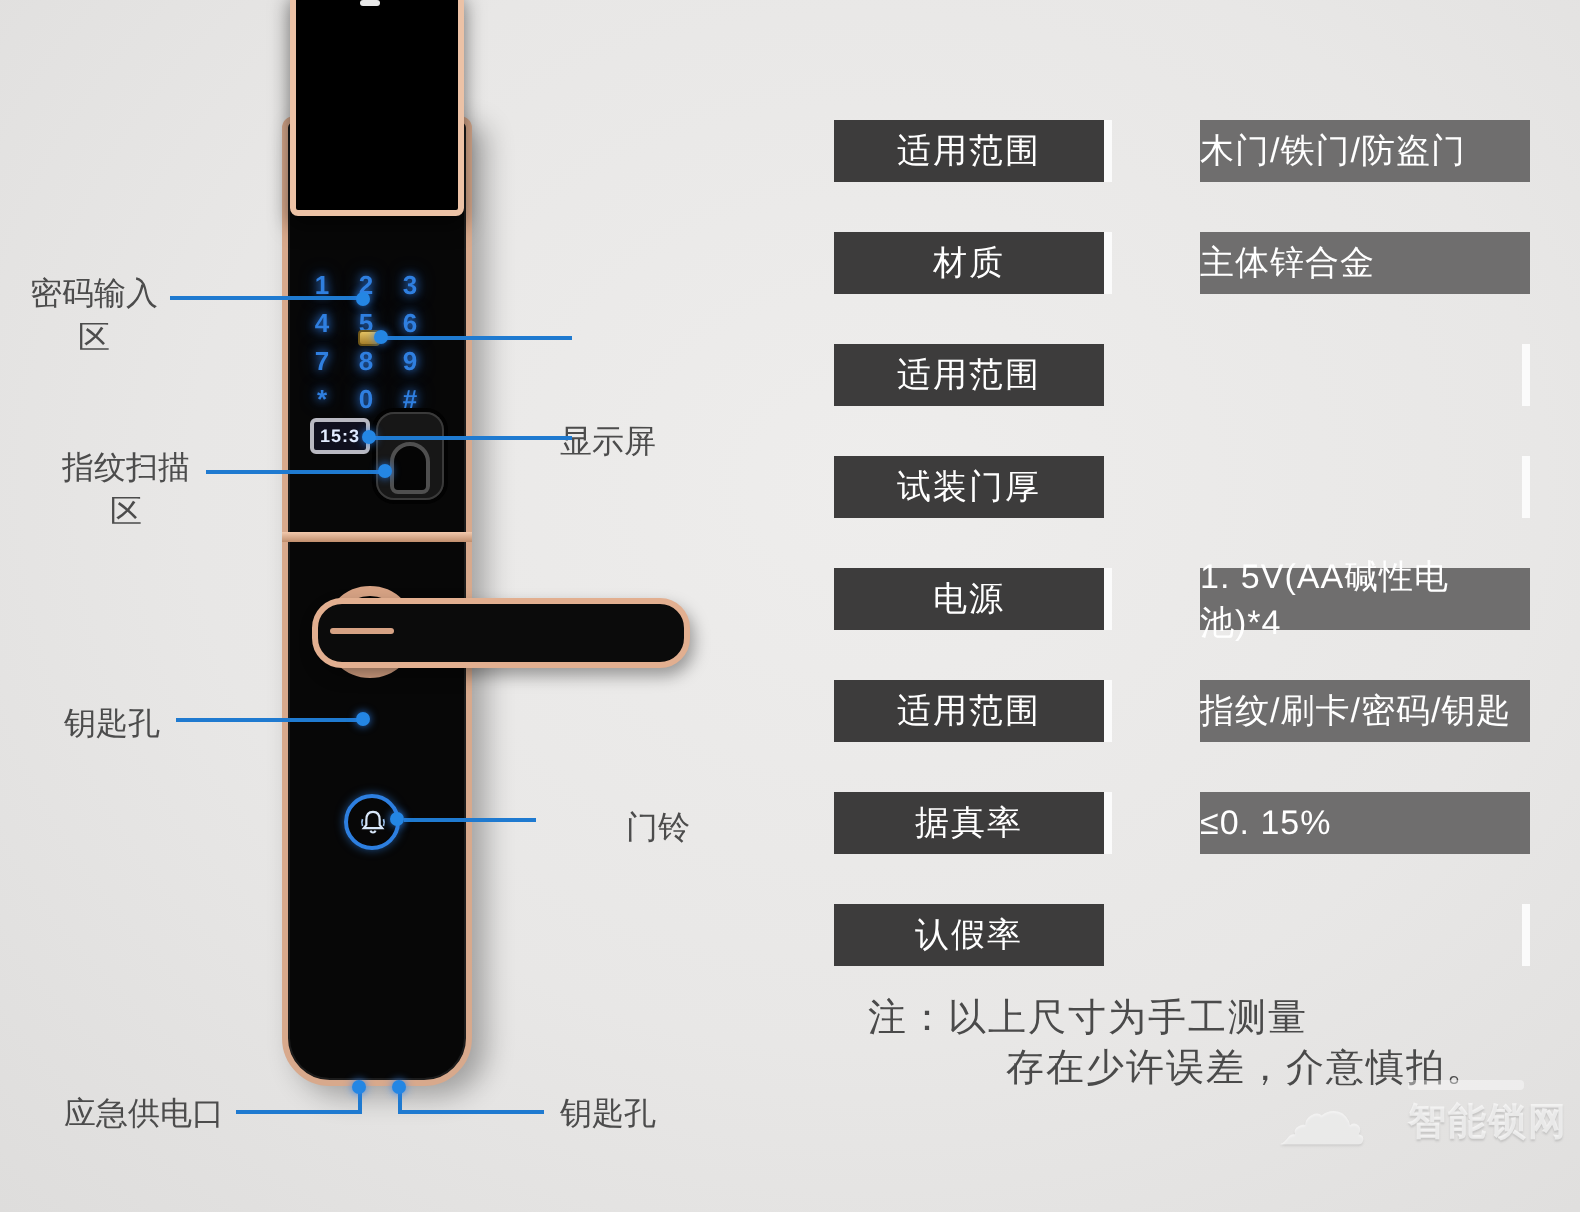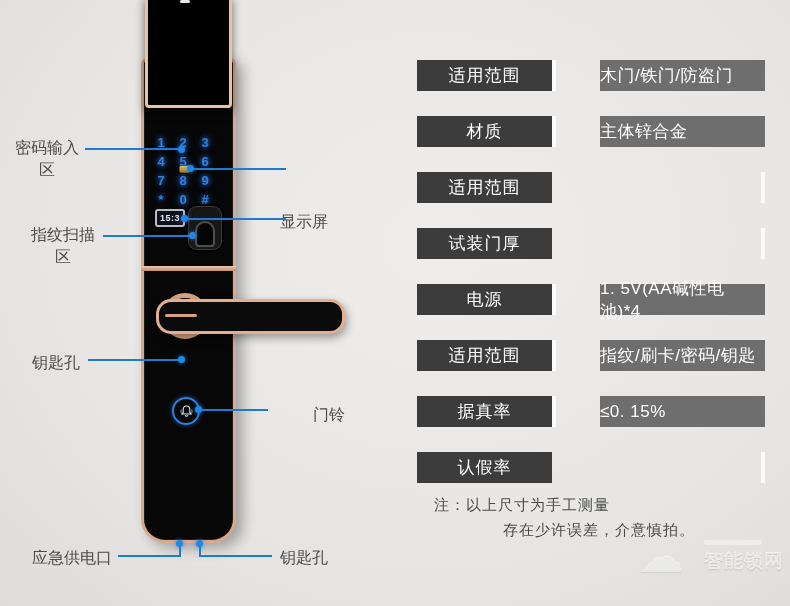--- a/index.html
+++ b/index.html
@@ -90,21 +90,21 @@
     display:flex; align-items:center; justify-content:center;
     font-size:17px; letter-spacing:1px;
   }
   .spec-gap { width:4px; background:#fbfbfb; }
   .spec-value {
     flex:1; background:#6f6e6e; color:#fff;
     display:flex; align-items:center; 
     font-size:17px; letter-spacing:.5px;margin-left:44px;
   }
 
-  .note-line { position:absolute; color:#4a4a4a; font-size:15px; letter-spacing:1px; }
+  .note-line { position:absolute; color:#4a4a4a; font-size:19px; letter-spacing:1px; }
 
   
   .watermark { position:absolute; left:638px; top:536px; width:150px; display:flex; align-items:flex-start; }
   .wm-cloud { font-size:46px; line-height:40px; color:rgba(255,255,255,.55); text-shadow:0 1px 1px rgba(150,150,150,.25); }
   .wm-right { margin-left:20px; margin-top:4px; }
   .wm-strip { width:58px; height:5px; background:rgba(255,255,255,.4); border-radius:2px; margin-bottom:3px; }
   .wm-text { font-size:19px; font-weight:bold; color:rgba(255,255,255,.62); text-shadow:0 1px 1px rgba(130,130,130,.3); letter-spacing:1px; }
 </style>
 </head>
 <body>

